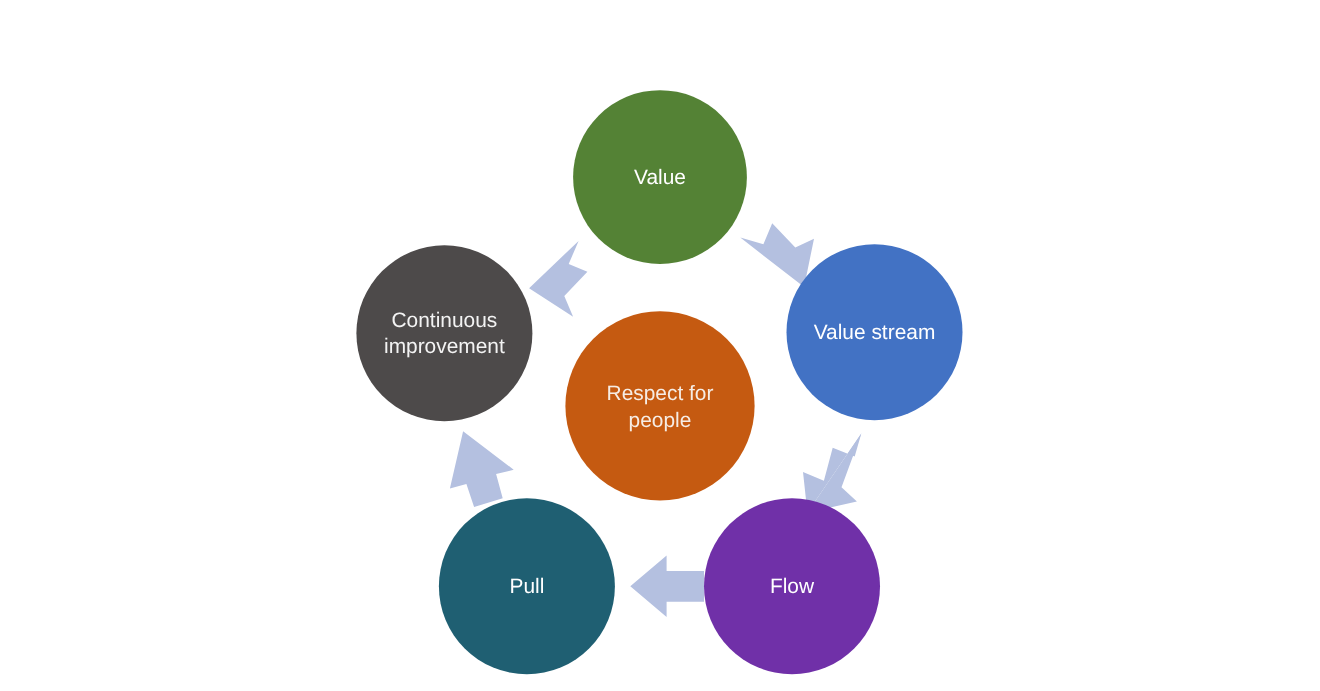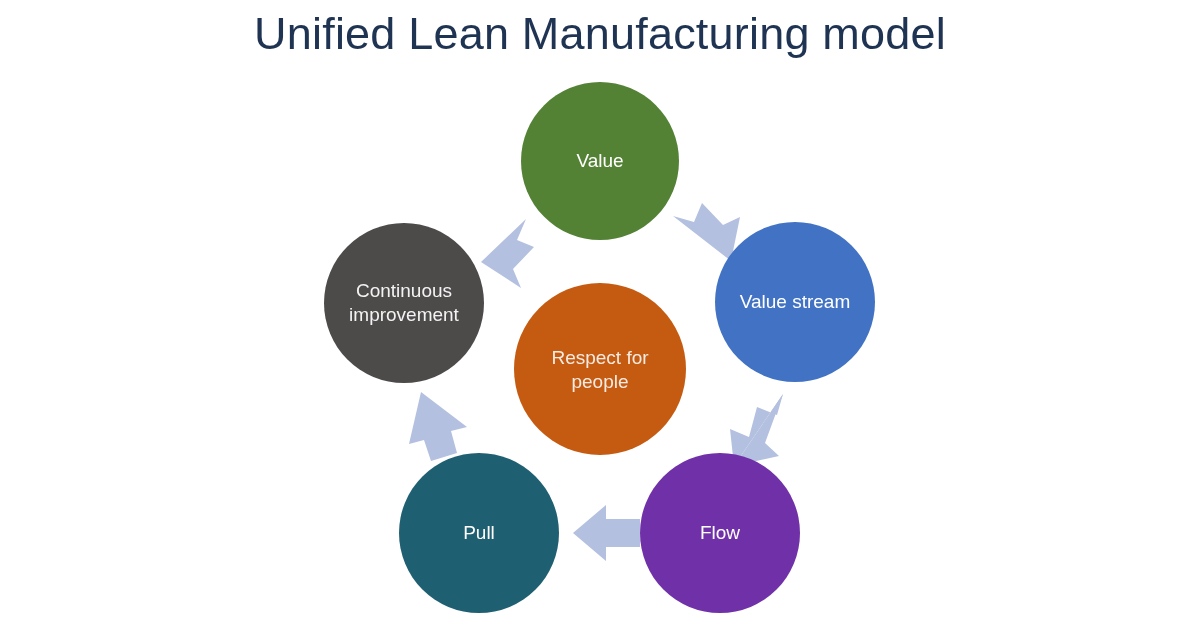--- a/index.html
+++ b/index.html
@@ -52,21 +52,20 @@
   }
   .node-label.cream {
     fill: #f6ece4;
   }
 </style>
 </head>
 <body>
 
 <div id="slide" style="background: rgb(255, 255, 255);">
 
-  <div id="slide-title" style="color: rgb(31, 51, 83);">Unified Lean Manufacturing model</div>
 
   <svg id="diagram" viewBox="0 0 1200 628">
 
     <g>
       <path d="M 481 262 L 526 219 L 517 240 L 534 247 L 513 269 L 521 288 Z" fill="#b4c0e0"></path>
     </g>
 
     <g>
       <path d="M 673 216 L 694 222 L 702 203 L 723 225 L 740 217 L 731 261 Z" fill="#b4c0e0"></path>
     </g>

